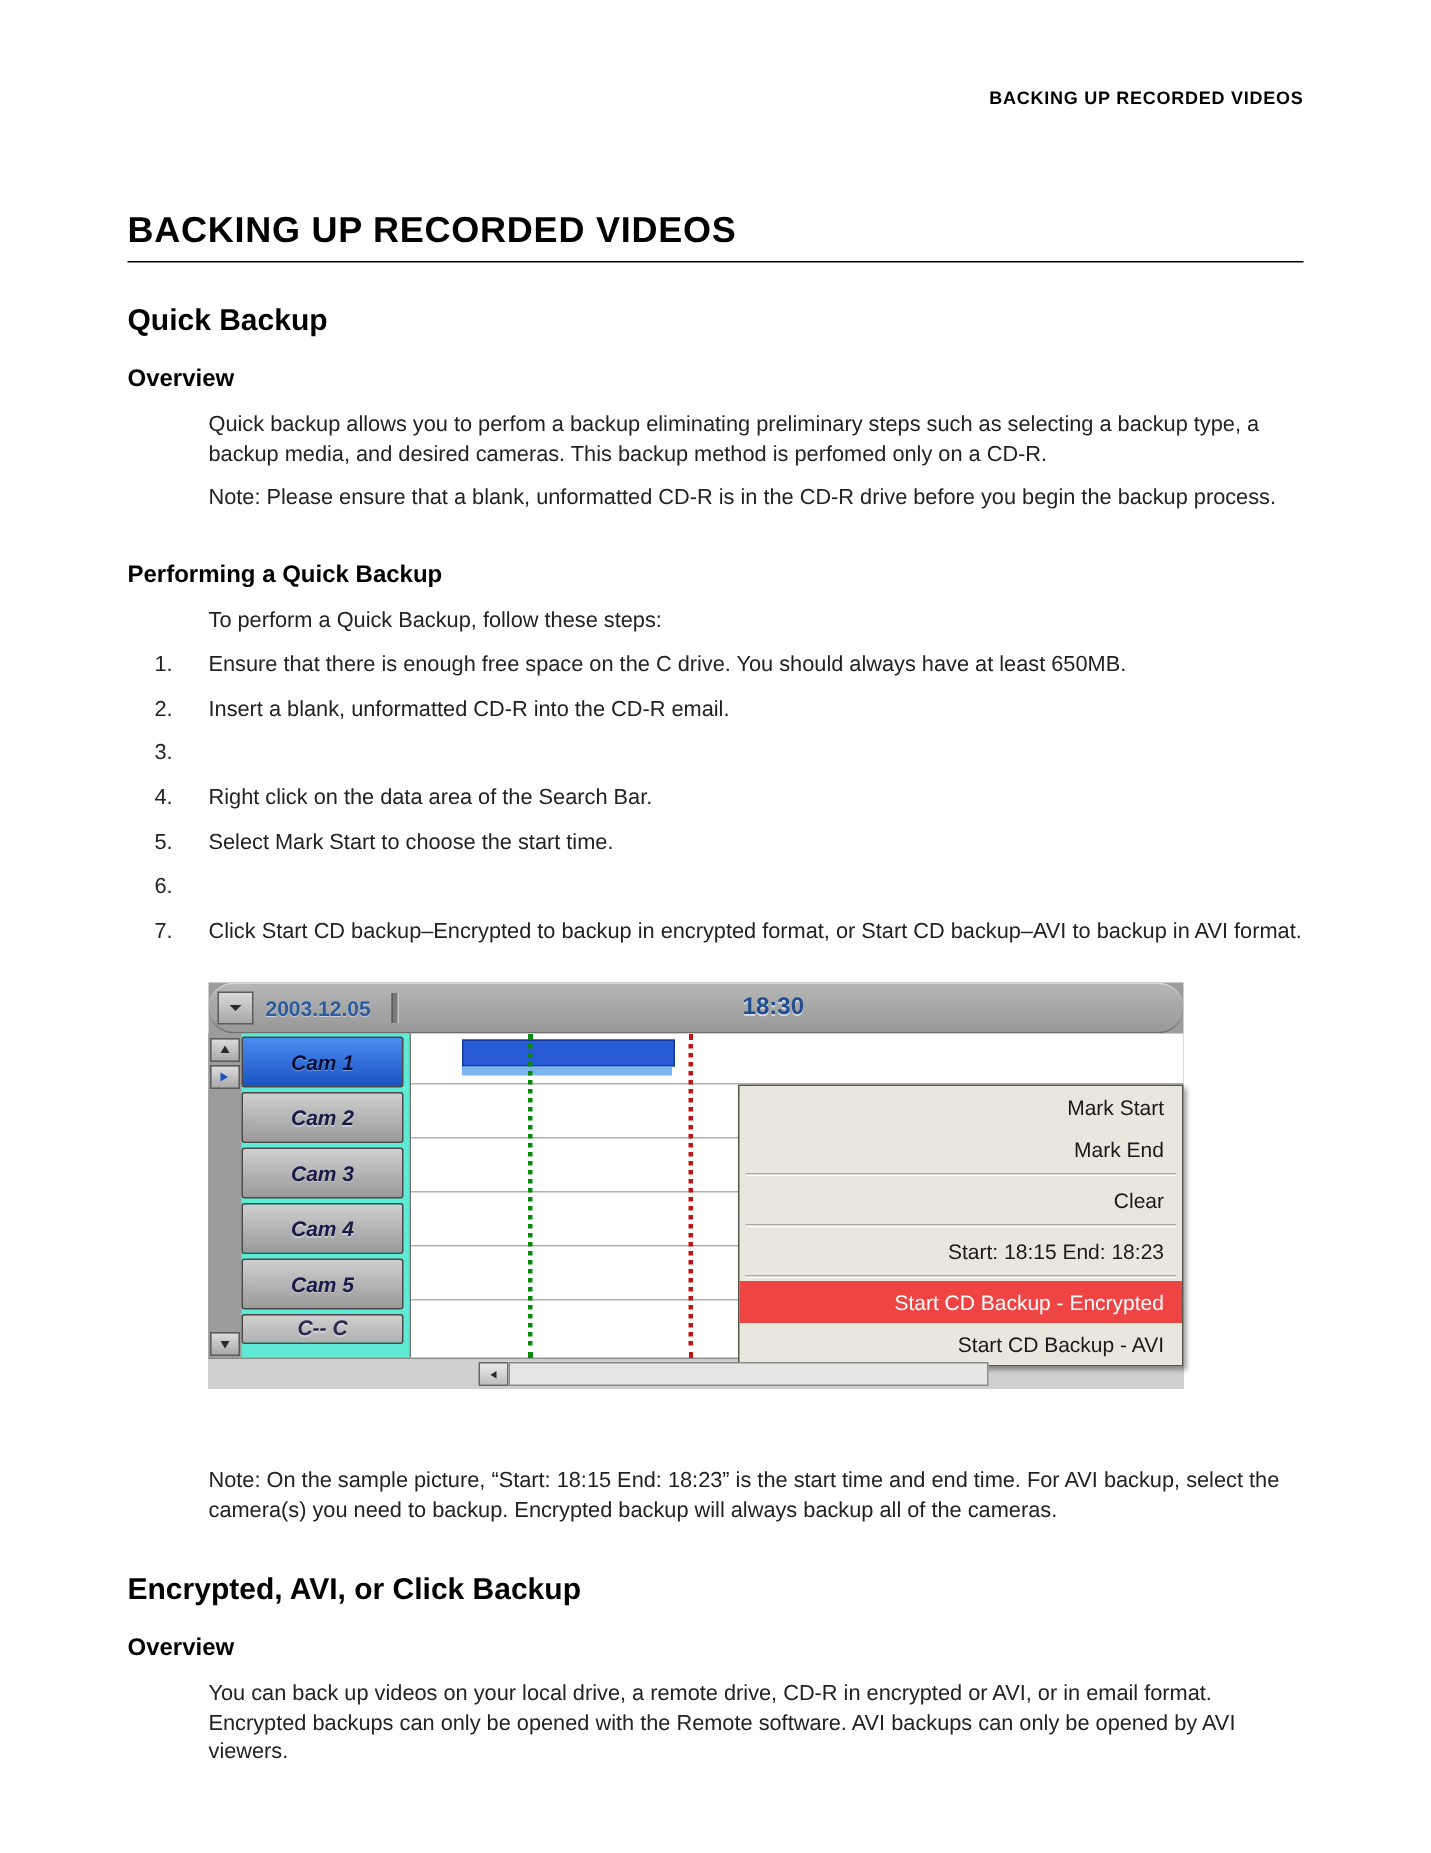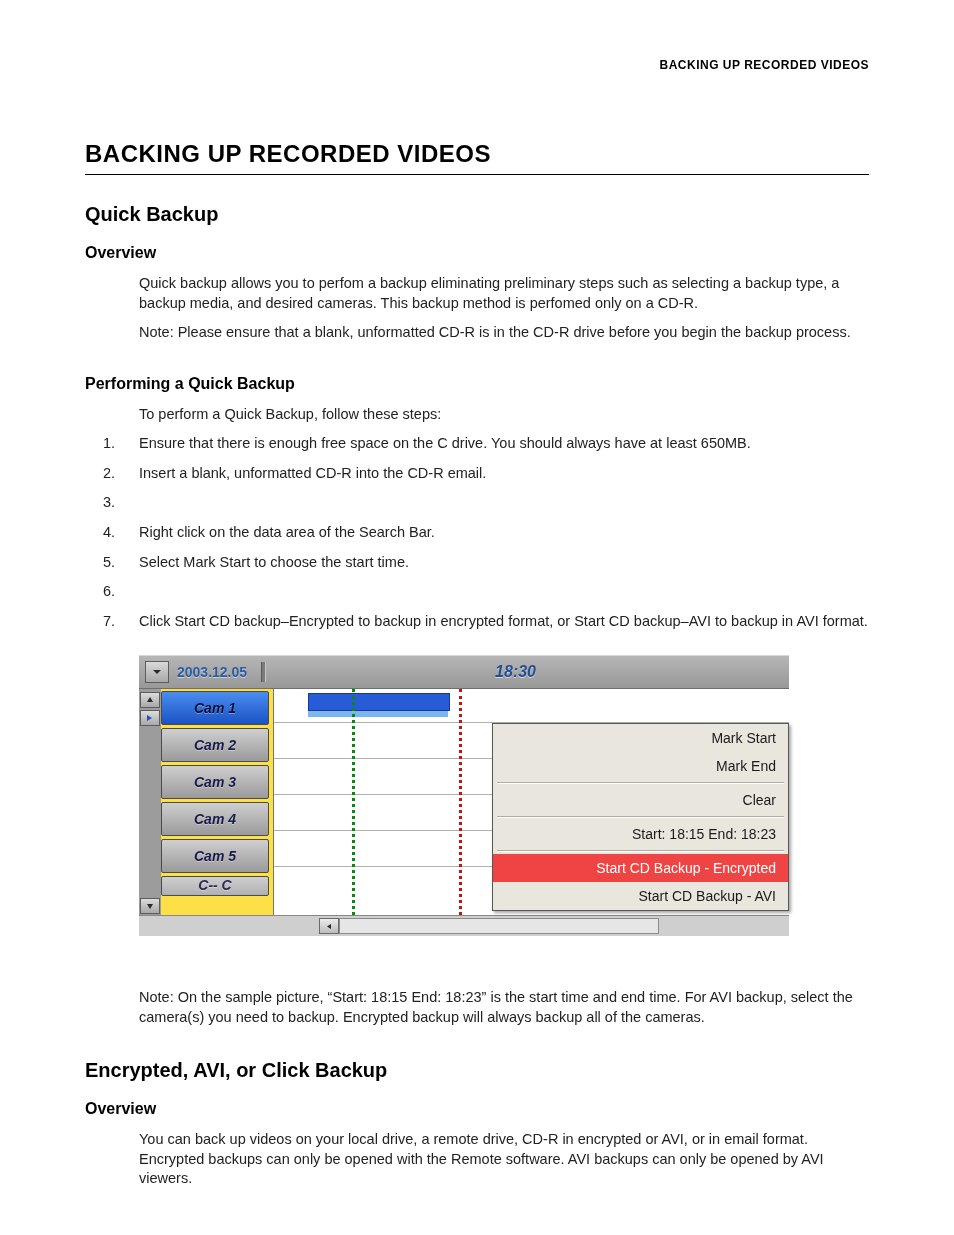--- a/index.html
+++ b/index.html
@@ -86,20 +86,21 @@
     background: #9c9c9c;
     font-family: Verdana, Arial, sans-serif;
   }
   .app-top {
     display: flex;
     align-items: center;
     height: 32px;
     background: linear-gradient(#b6b6b6,#989898);
     border-top: 1px solid #d8d8d8;
     border-bottom: 1px solid #6e6e6e;
+    border-radius: 17px;
   }
   .top-arrow {
     width: 22px;
     height: 20px;
     margin-left: 6px;
     background: linear-gradient(#d9d9d9,#a8a8a8);
     border: 1px solid #5c5c5c;
     display:flex;align-items:center;justify-content:center;
   }
   .top-arrow svg{width:10px;height:10px;}
@@ -115,21 +116,20 @@
     height: 20px;
     background: #7a7a7a;
     margin: 0 14px;
     border-left:1px solid #5a5a5a;
     border-right:1px solid #c8c8c8;
   }
   .top-time {
     flex:1;
     text-align:center;
     font-weight:bold;
-    font-style:italic;
     font-size:16px;
     color:#214e8f;
     text-shadow:0 1px 0 #d8d8e4;
     padding-right:38px;
   }
   .app-body {
     display:flex;
     background:#9c9c9c;
   }
   .side-col {
@@ -143,22 +143,22 @@
   .side-btn{
     width:18px;height:14px;
     background:linear-gradient(#dcdcdc,#a8a8a8);
     border:1px solid #5c5c5c;
     margin:1px 0;
     display:flex;align-items:center;justify-content:center;
   }
   .side-btn svg{width:8px;height:8px;}
   .cam-col{
     width:108px;
-    background:#fde047;
-    padding:2px 4px 16px 0;
+    background:#5eead4;
+    padding:2px 4px 6px 0;
   }
   .cam-btn{
     height:32px;
     margin-bottom:3px;
     border:1px solid #4a4a4a;
     border-radius:2px;
     display:flex;align-items:center;justify-content:center;
     font-weight:bold;
     font-style:italic;
     font-size:14px;

